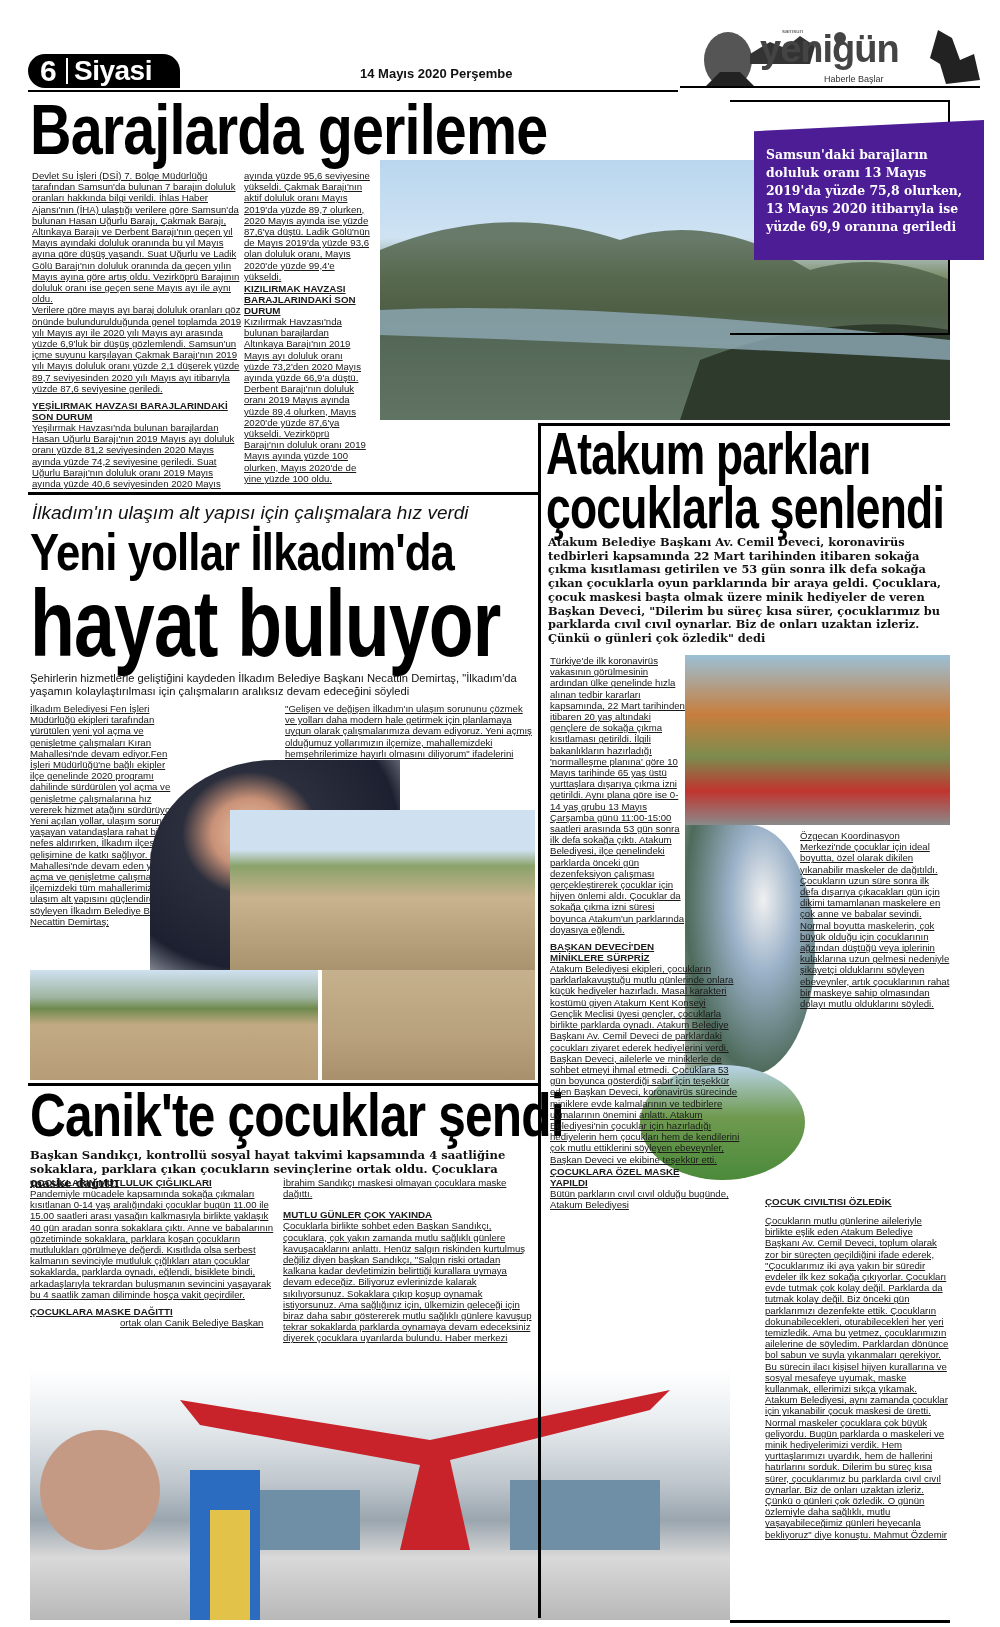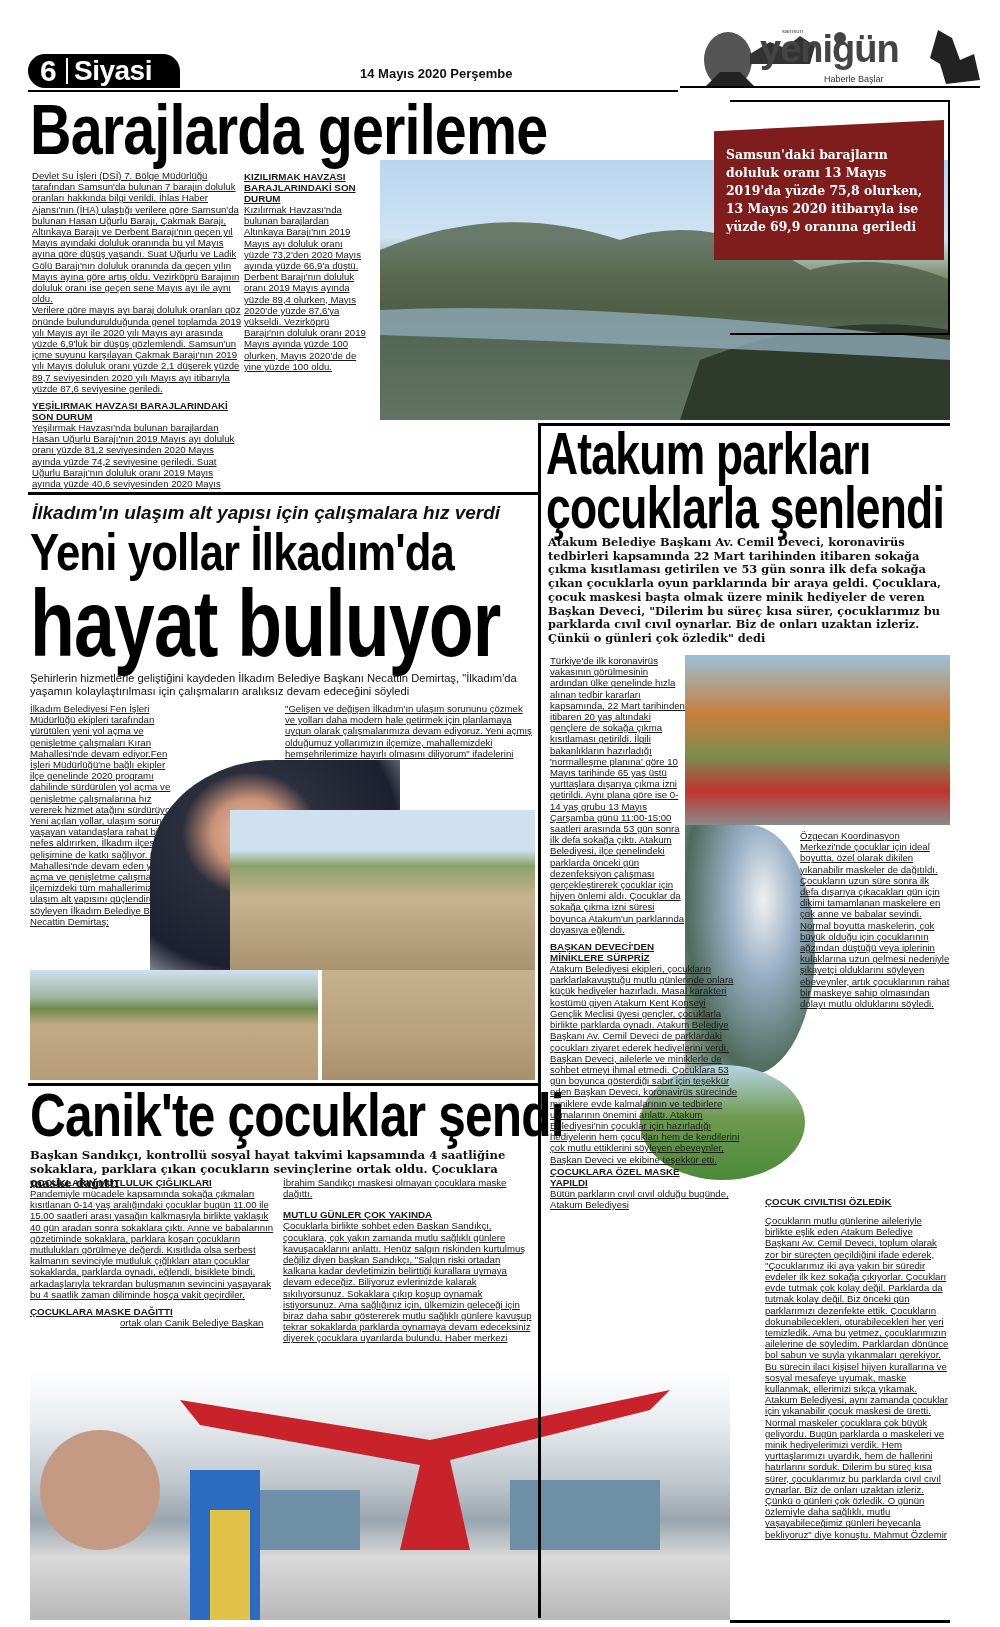--- a/index.html
+++ b/index.html
@@ -43,38 +43,39 @@
 
 <div class="photo" style="left:380px;top:160px;width:570px;height:260px;background:linear-gradient(180deg,#b9d6ee 0%,#cfe3f3 30%,#7c8d6a 45%,#4d5a3f 58%,#6f8a9a 70%,#a9c3d3 100%);">
   <svg width="570" height="260">
     <path d="M0 90 Q120 40 240 80 Q330 50 430 110 Q500 90 570 120 L570 260 L0 260Z" fill="#4f6047" opacity="0.8"></path>
     <path d="M320 200 Q450 150 570 170 L570 260 L300 260Z" fill="#2e3a2c"></path>
     <path d="M0 150 Q200 140 570 180 L570 200 Q300 185 0 175Z" fill="#8faab7" opacity="0.8"></path>
   </svg>
 </div>
 
 <div class="abs" style="left:730px;top:100px;width:220px;height:235px;border:2px solid #000;border-left:none;"></div>
-<div class="abs" style="left:714px;top:120px;width:230px;height:140px;background:#7f1d1d;clip-path:polygon(0 8%,100% 0,100% 100%,0 100%);padding:26px 8px 8px 12px;">
+<div class="abs" style="left:754px;top:120px;width:230px;height:140px;background:#4c1d95;clip-path:polygon(0 8%,100% 0,100% 100%,0 100%);padding:26px 8px 8px 12px;">
   <span class="serifbold" style="color:#fff;font-size:12.4px;line-height:18px;display:block;">Samsun'daki barajların doluluk oranı 13 Mayıs 2019'da yüzde 75,8 olurken, 13 Mayıs 2020 itibarıyla ise yüzde 69,9 oranına geriledi</span>
 </div>
 
 <div class="abs body-text" style="left:32px;top:170px;width:212px;">
   <p>Devlet Su İşleri (DSİ) 7. Bölge Müdürlüğü tarafından Samsun'da bulunan 7 barajın doluluk oranları hakkında bilgi verildi. İhlas Haber Ajansı'nın (İHA) ulaştığı verilere göre Samsun'da bulunan Hasan Uğurlu Barajı, Çakmak Barajı, Altınkaya Barajı ve Derbent Barajı'nın geçen yıl Mayıs ayındaki doluluk oranında bu yıl Mayıs ayına göre düşüş yaşandı. Suat Uğurlu ve Ladik Gölü Barajı'nın doluluk oranında da geçen yılın Mayıs ayına göre artış oldu. Vezirköprü Barajının doluluk oranı ise geçen sene Mayıs ayı ile aynı oldu.</p>
   <p>Verilere göre mayıs ayı baraj doluluk oranları göz önünde bulundurulduğunda genel toplamda 2019 yılı Mayıs ayı ile 2020 yılı Mayıs ayı arasında yüzde 6,9'luk bir düşüş gözlemlendi. Samsun'un içme suyunu karşılayan Çakmak Barajı'nın 2019 yılı Mayıs doluluk oranı yüzde 2,1 düşerek yüzde 89,7 seviyesinden 2020 yılı Mayıs ayı itibarıyla yüzde 87,6 seviyesine geriledi.</p>
   <p class="sub">YEŞİLIRMAK HAVZASI BARAJLARINDAKİ SON DURUM</p>
   <p>Yeşilırmak Havzası'nda bulunan barajlardan Hasan Uğurlu Barajı'nın 2019 Mayıs ayı doluluk oranı yüzde 81,2 seviyesinden 2020 Mayıs ayında yüzde 74,2 seviyesine geriledi. Suat Uğurlu Barajı'nın doluluk oranı 2019 Mayıs ayında yüzde 40,6 seviyesinden 2020 Mayıs</p>
 </div>
 <div class="abs body-text" style="left:244px;top:170px;width:126px;">
+  <p>ayında yüzde 95,6 seviyesine yükseldi. Çakmak Barajı'nın aktif doluluk oranı Mayıs 2019'da yüzde 89,7 olurken, 2020 Mayıs ayında ise yüzde 87,6'ya düştü. Ladik Gölü'nün de Mayıs 2019'da yüzde 93,6 olan doluluk oranı, Mayıs 2020'de yüzde 99,4'e yükseldi.</p>
   <p class="sub" style="margin-top:1px;">KIZILIRMAK HAVZASI BARAJLARINDAKİ SON DURUM</p>
   <p>Kızılırmak Havzası'nda bulunan barajlardan Altınkaya Barajı'nın 2019 Mayıs ayı doluluk oranı yüzde 73,2'den 2020 Mayıs ayında yüzde 66,9'a düştü. Derbent Barajı'nın doluluk oranı 2019 Mayıs ayında yüzde 89,4 olurken, Mayıs 2020'de yüzde 87,6'ya yükseldi. Vezirköprü Barajı'nın doluluk oranı 2019 Mayıs ayında yüzde 100 olurken, Mayıs 2020'de de yine yüzde 100 oldu.</p>
 </div>
 
 <div class="rule" style="left:28px;top:492px;width:510px;height:3px;"></div>
 
-<div class="abs" style="left:32px;top:502px;font-size:19px;font-weight:700;font-style:italic;white-space:nowrap;">İlkadım'ın ulaşım alt yapısı için çalışmalara hız verdi</div>
+<div class="abs" style="left:32px;top:502px;font-size:19px;font-weight:400;font-style:italic;white-space:nowrap;">İlkadım'ın ulaşım alt yapısı için çalışmalara hız verdi</div>
 <div class="abs cond" style="left:30px;top:522px;font-size:52px;line-height:60px;transform:scaleX(0.84);">Yeni yollar İlkadım'da</div>
 <div class="abs cond" style="left:30px;top:574px;font-size:94px;line-height:100px;transform:scaleX(0.78);">hayat buluyor</div>
 <div class="abs" style="left:30px;top:672px;width:505px;font-size:11.2px;line-height:13px;font-weight:normal;">Şehirlerin hizmetlerle geliştiğini kaydeden İlkadım Belediye Başkanı Necattin  Demirtaş, "İlkadım'da yaşamın kolaylaştırılması için çalışmaların aralıksız devam edeceğini söyledi</div>
 
 <div class="abs body-text" style="left:30px;top:703px;width:150px;">
   <p>İlkadım Belediyesi Fen İşleri Müdürlüğü ekipleri tarafından yürütülen yeni yol açma ve genişletme çalışmaları Kıran Mahallesi'nde devam ediyor.Fen İşleri Müdürlüğü'ne bağlı ekipler ilçe genelinde 2020 programı dahilinde sürdürülen yol açma ve genişletme çalışmalarına hız vererek hizmet atağını sürdürüyor. Yeni açılan yollar, ulaşım sorunu yaşayan vatandaşlara rahat bir nefes aldırırken, İlkadım ilçesinin gelişimine de katkı sağlıyor. Kıran Mahallesi'nde devam eden yol açma ve genişletme çalışmaları ilçemizdeki tüm mahallerimizde ulaşım alt yapısını güçlendirdiğini söyleyen İlkadım Belediye Başkanı Necattin Demirtaş;</p>
 </div>
 <div class="abs body-text" style="left:285px;top:703px;width:250px;">
   <p>"Gelişen ve değişen İlkadım'ın ulaşım sorununu çözmek ve yolları daha modern hale getirmek için planlamaya uygun olarak çalışmalarımıza devam ediyoruz. Yeni açmış olduğumuz yollarımızın ilçemize, mahallemizdeki hemşehrilerimize hayırlı olmasını diliyorum" ifadelerini kullandı.</p>
 </div>

